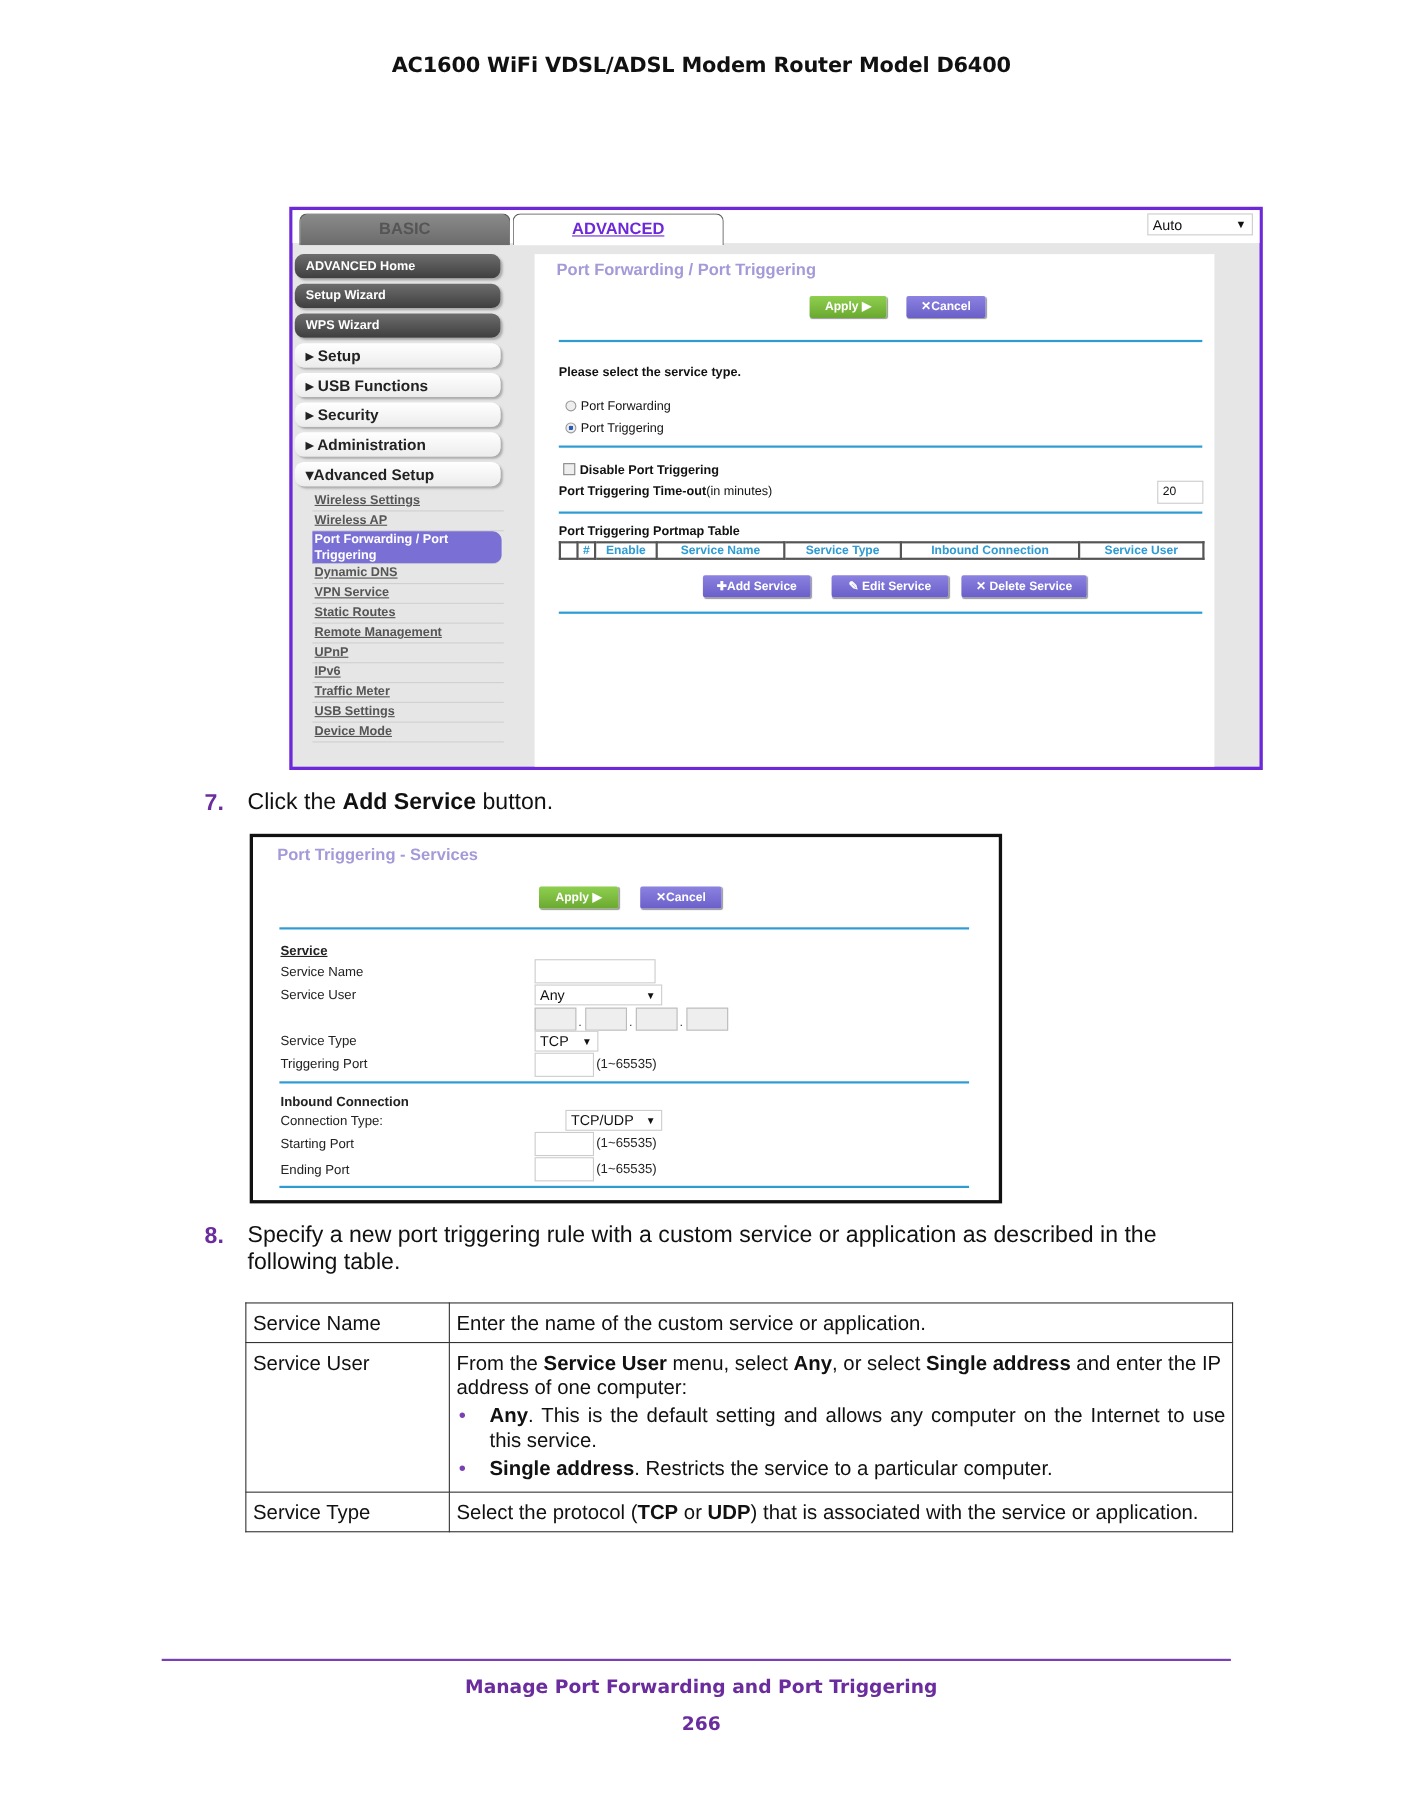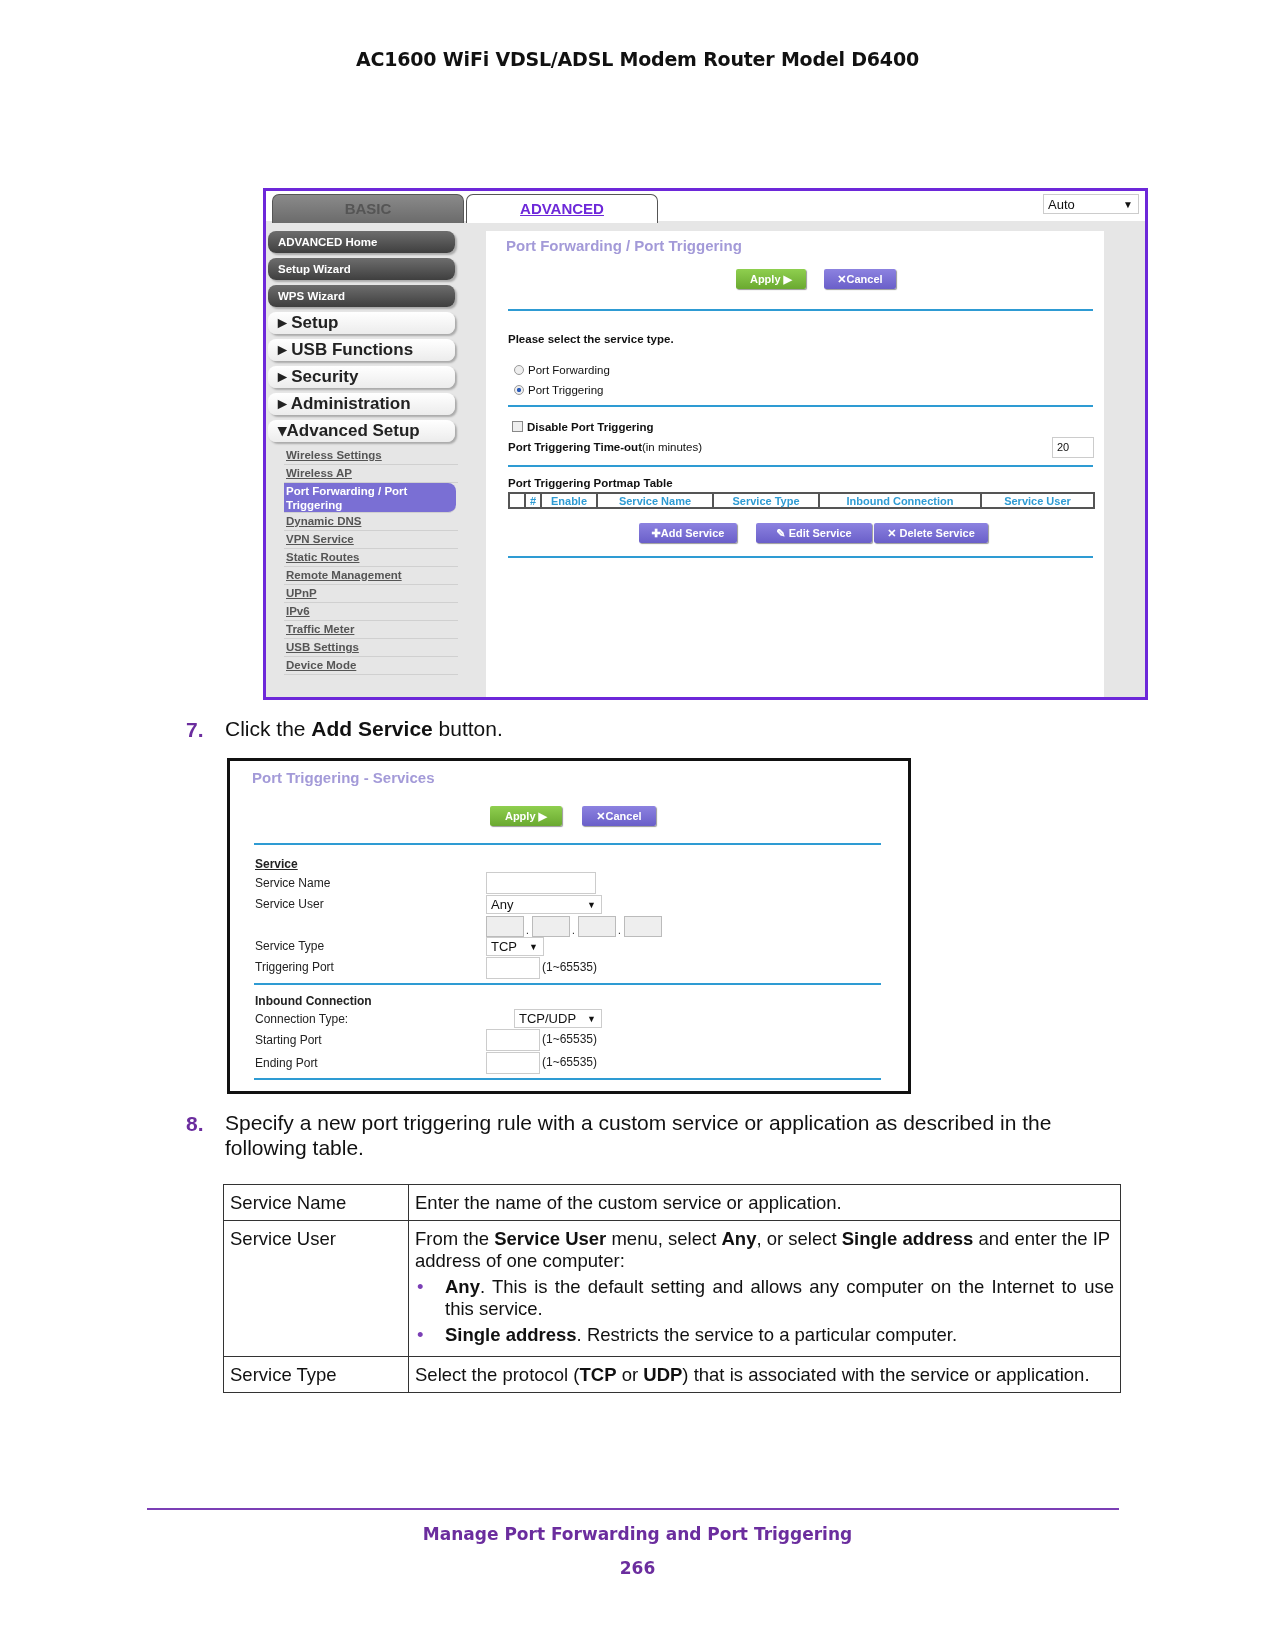--- a/index.html
+++ b/index.html
@@ -10,21 +10,21 @@
   
   .shot1 { left:227px; top:188px; width:885px; height:512px; border:3px solid #6d28d9; background:#e6e6e6; box-sizing:border-box;margin-left:36px; }
   .tabbar { position:absolute; left:0; top:0; width:100%; height:30px; background:#fff; }
   .tab { position:absolute; top:3px; height:28px; border:1px solid #555; border-bottom:none; border-radius:7px 7px 0 0; font-weight:bold; font-size:15px; text-align:center; line-height:28px; }
   .tab-basic { left:6px; width:190px; background:linear-gradient(#8a8a8a,#6b6b6b); color:#555; }
   .tab-adv { left:200px; width:190px; background:#fff; color:#6d28d9;text-decoration:underline; }
   .auto-sel { position:absolute; right:6px; top:3px; width:96px; height:20px; border:1px solid #ccc; background:#fff; font-size:13px; line-height:20px; padding-left:4px; box-sizing:border-box; }
   .auto-sel .caret { position:absolute; right:5px; top:0; font-size:10px; }
   .sidebar { position:absolute; left:0; top:40px; width:205px; }
   .dk { margin:0 0 5px 2px; width:187px; height:22px; border-radius:8px; background:linear-gradient(#6d6d6d,#3f3f3f); color:#fff; font-weight:bold; font-size:11.5px; line-height:22px; padding-left:10px; box-sizing:border-box; box-shadow:2px 2px 2px #aaa; }
-  .lt { margin:0 0 5px 2px; width:187px; height:22px; border-radius:8px; background:linear-gradient(#fff,#ececec); color:#222; font-weight:bold; font-size:17px; line-height:22px; padding-left:10px; box-sizing:border-box; box-shadow:2px 2px 2px #aaa; }
+  .lt { margin:0 0 5px 2px; width:187px; height:22px; border-radius:8px; background:linear-gradient(#fff,#ececec); color:#222; font-weight:bold; font-size:14px; line-height:22px; padding-left:10px; box-sizing:border-box; box-shadow:2px 2px 2px #aaa; }
   .sub { margin-left:18px; width:172px; height:17px; font-size:11.5px; font-weight:bold; color:#555; text-decoration:underline; line-height:17px; border-bottom:1px solid #d0d0d0; padding-left:2px; }
   .sub.active { background:#7a6fd4; color:#fff; text-decoration:none; height:30px; line-height:14px; border-radius:0 8px 8px 0; padding-top:1px; box-sizing:border-box; }
   .main1 { position:absolute; left:220px; top:40px; width:618px; height:466px; background:#fff; }
   .ptitle { color:#a39ad8; font-weight:bold; font-size:15px; }
   .btn { position:absolute; height:20px; border-radius:2px; color:#fff; font-weight:bold; font-size:11px; text-align:center; line-height:20px; box-shadow:1px 1px 1px #999; }
   .btn-green { background:linear-gradient(#8fcf4f,#6aa930); }
   .btn-purple { background:linear-gradient(#8c82e0,#6a5fc9); }
   .rule { position:absolute; height:2px; background:#2e9bd3; }
   .lbl { position:absolute; font-size:11.5px; color:#111; }
   .b { font-weight:bold; }
@@ -119,21 +119,21 @@
         <td style="width:14px;">#</td>
         <td style="width:54px;">Enable</td>
         <td style="width:114px;">Service Name</td>
         <td style="width:104px;">Service Type</td>
         <td style="width:160px;">Inbound Connection</td>
         <td>Service User</td>
       </tr>
     </tbody>
       </table>
     <div class="btn btn-purple" style="left:153px;top:292px;width:98px;"><span>✚</span><span>Add Service</span></div>
-    <div class="btn btn-purple" style="left:270px;top:292px;width:116px;"><span>✎ </span><span>Edit Service</span></div>
+    <div class="btn btn-purple" style="left:270px;top:292px;width:106px;"><span>✎ </span><span>Edit Service</span></div>
     <div class="btn btn-purple" style="left:388px;top:292px;width:114px;"><span>✕ </span><span>Delete Service</span></div>
     <div class="rule" style="left:22px;top:325px;width:585px;"></div>
   </div>
 </div>
 
 <div class="stepnum" style="left:186px;top:718px;">7.</div>
 <div class="steptext" style="left:225px;top:716px;"><span>Click the </span><b>Add Service</b><span> button.</span></div>
 
 <div class="abs shot2">
   <div class="abs ptitle" style="left:22px;top:8px;">Port Triggering - Services</div>

